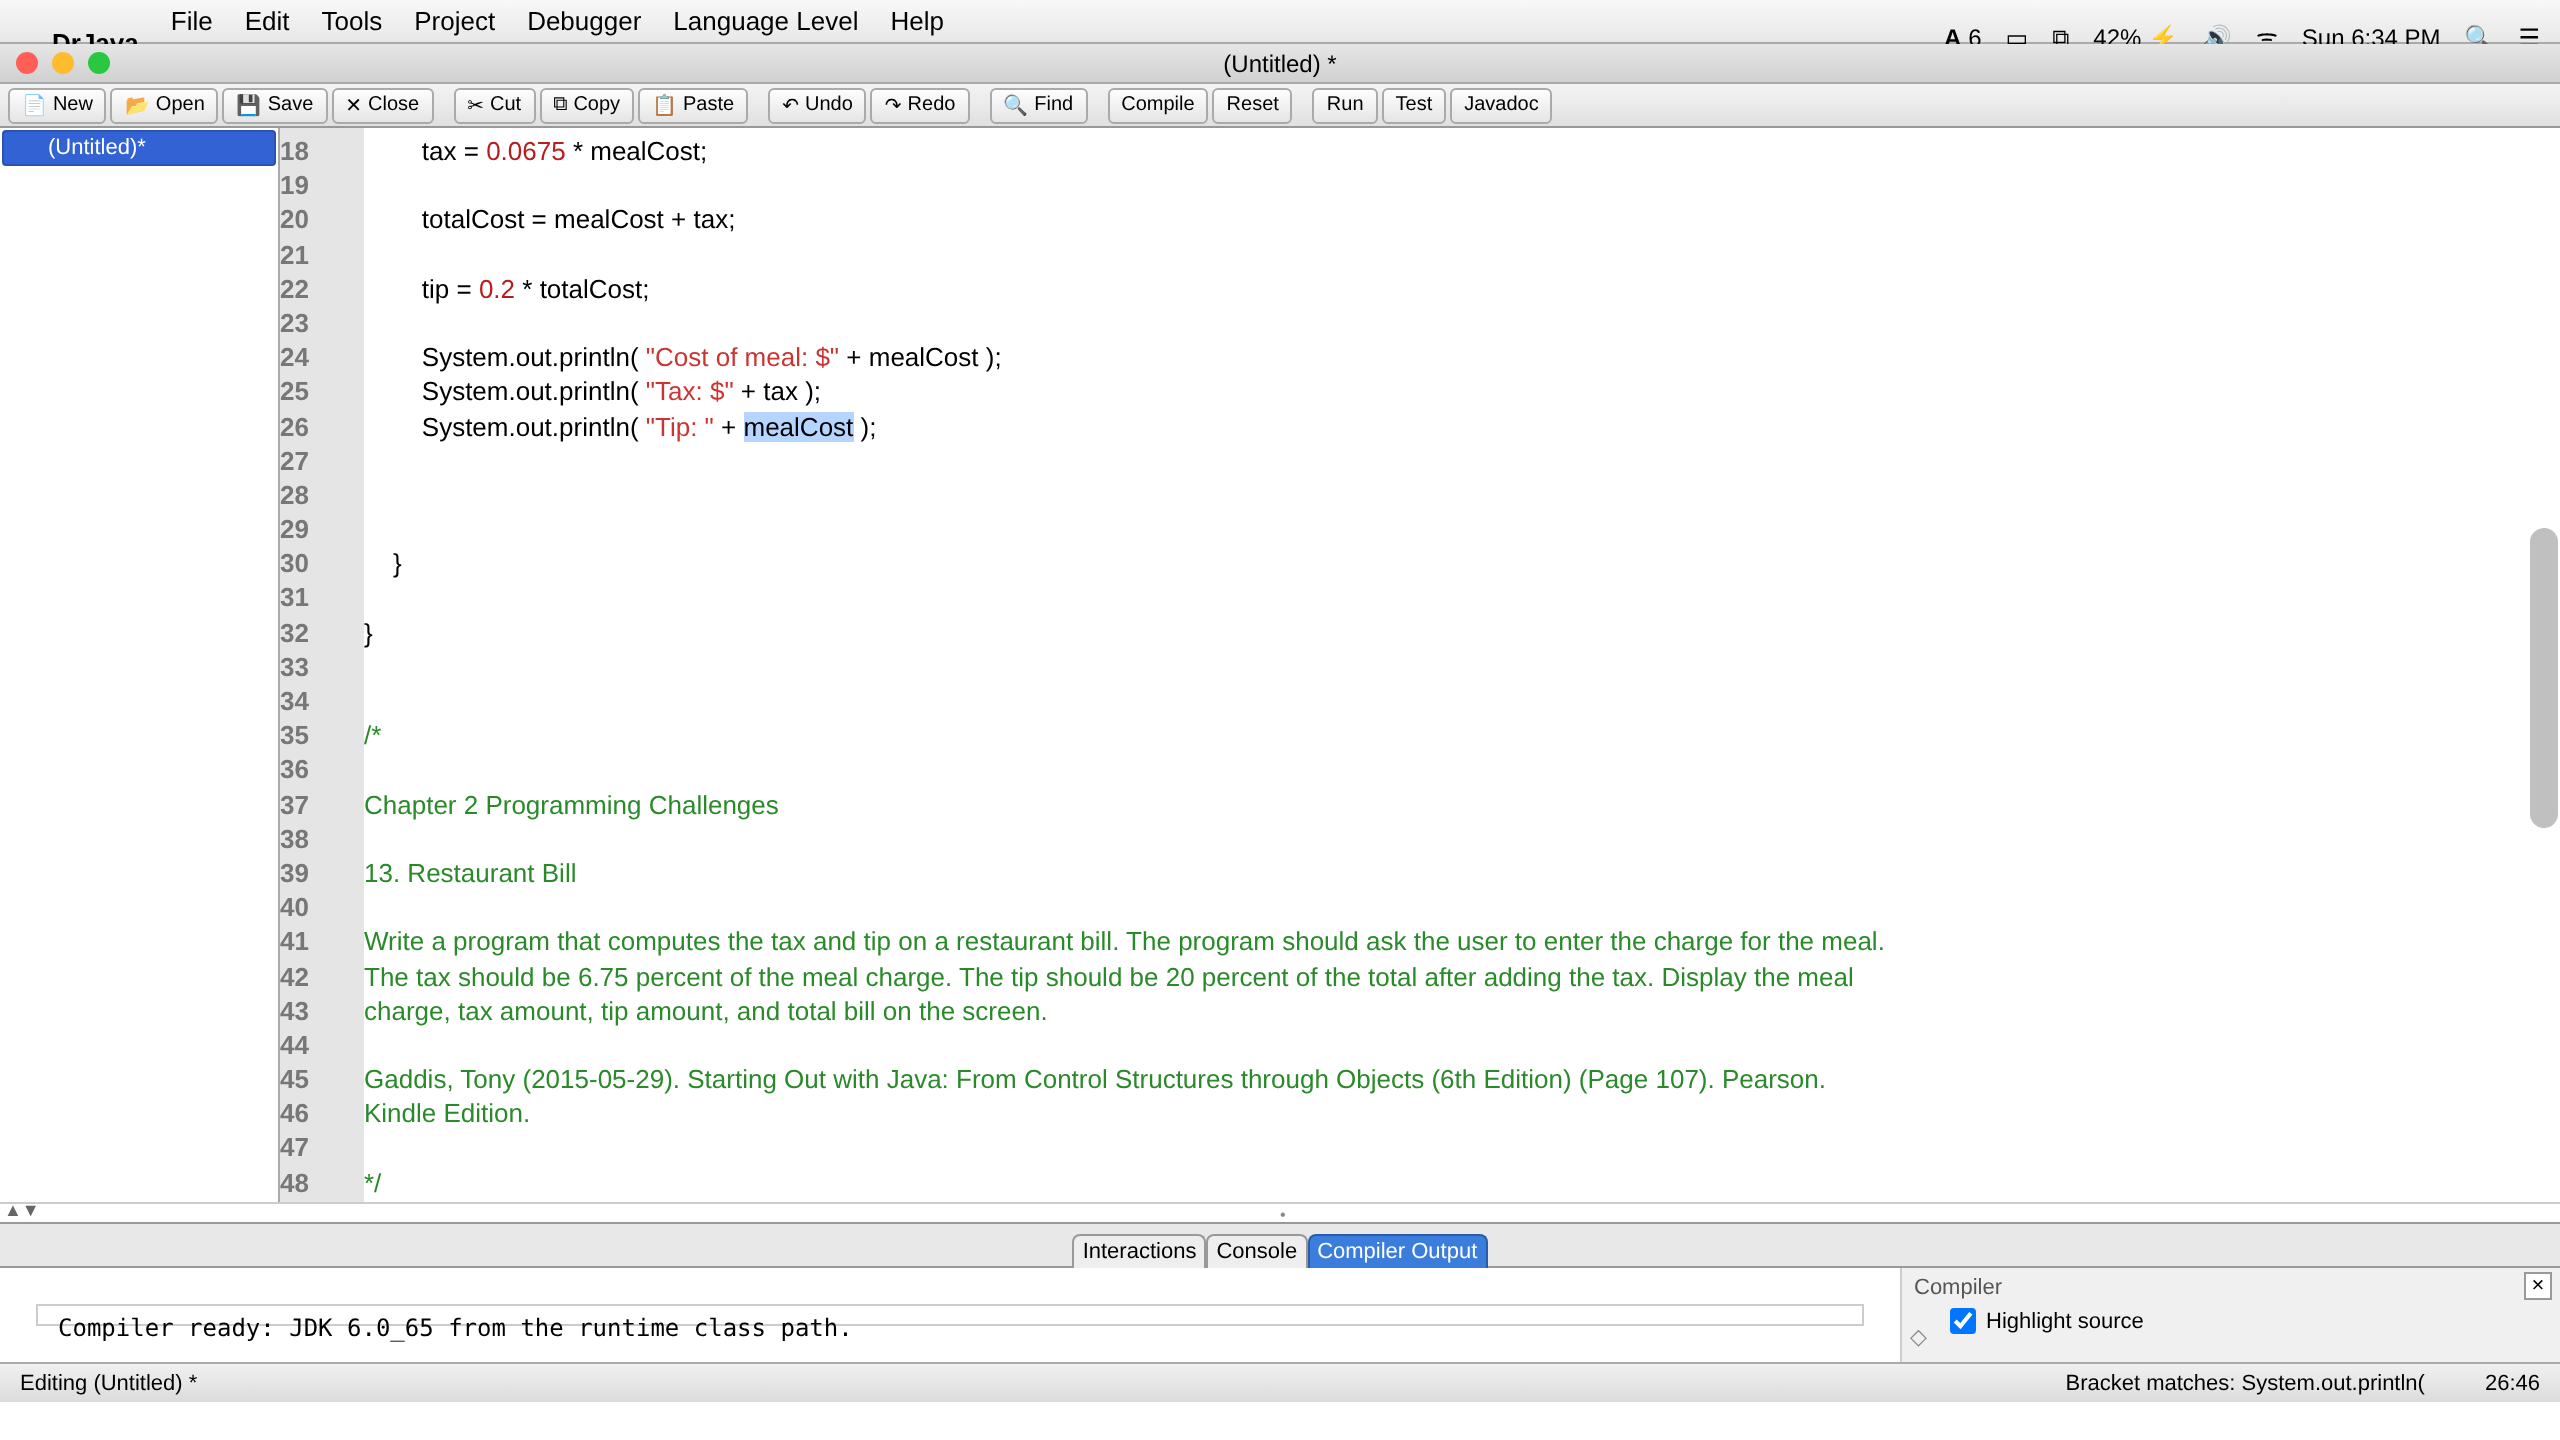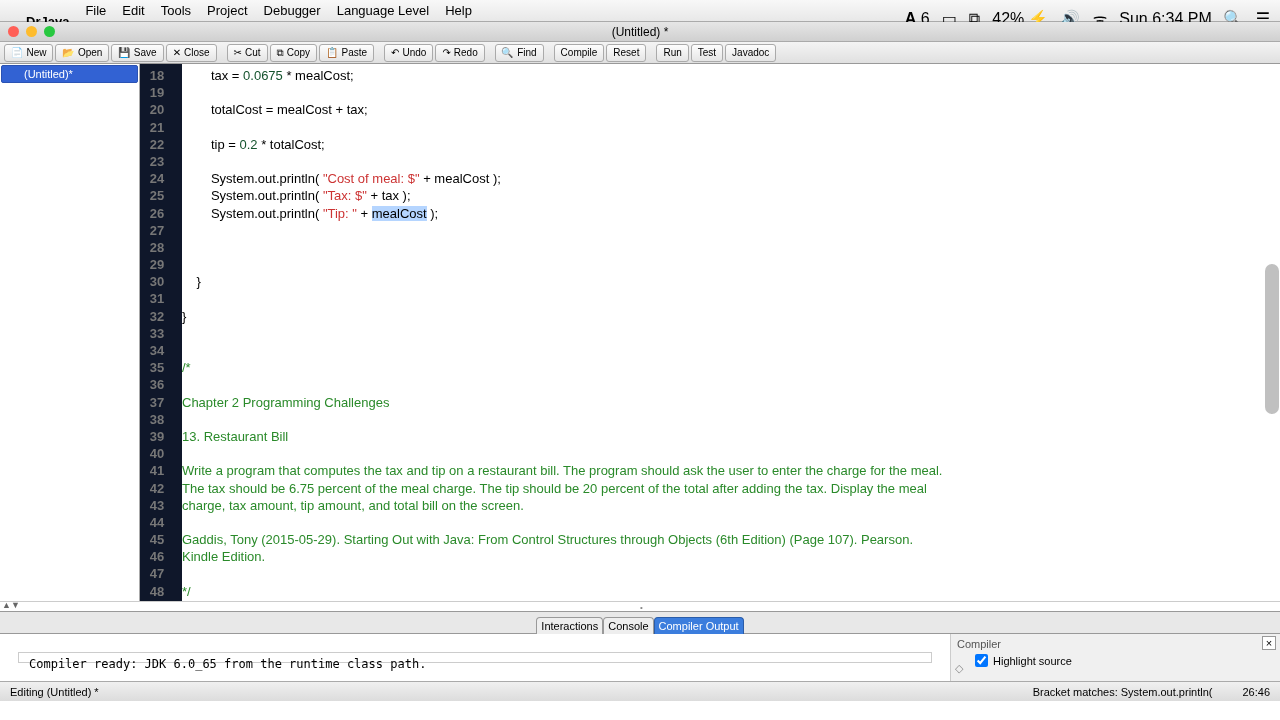--- a/index.html
+++ b/index.html
@@ -4,44 +4,44 @@
 <style>
 * { margin: 0; padding: 0; box-sizing: border-box; font-family: "Lucida Grande", sans-serif; }
 body { background: #fff; width: 1280px; height: 720px; overflow: hidden; font-size: 12px; }
 
 .menubar { height: 22px; background: linear-gradient(#f8f8f8, #e8e8e8); border-bottom: 1px solid #aaa; display: flex; align-items: center; padding: 0 10px; justify-content: space-between; }
 .menubar-left { display: flex; align-items: center; gap: 16px; }
 .menubar-right { display: flex; align-items: center; gap: 12px; }
 .apple { font-size: 15px; }
 .app-name { font-weight: bold; margin-top: 21px; }
 .menu-item { font-size: 13px; cursor: default; }
-.mb-icon { font-size: 16px; margin-top: 16px; }
+.mb-icon { font-size: 12px; margin-top: 16px; }
 
 .titlebar { height: 20px; background: linear-gradient(#e6e6e6, #d0d0d0); border-bottom: 1px solid #aaa; display: flex; align-items: center; justify-content: center; position: relative; font-size: 12px; }
 .traffic { position: absolute; left: 8px; display: flex; gap: 7px; }
 .tl { width: 11px; height: 11px; border-radius: 50%; }
 .tl.red { background: #ff5f57; }
 .tl.yellow { background: #febc2e; }
 .tl.green { background: #28c840; }
 
 .toolbar { height: 22px; background: linear-gradient(#f4f4f4, #e0e0e0); border-bottom: 1px solid #999; display: flex; align-items: center; padding: 0 4px; gap: 2px; }
 .tb-btn { background: linear-gradient(#fdfdfd, #e5e5e5); border: 1px solid #aaa; border-radius: 3px; height: 18px; padding: 0 6px; font-size: 10px; display: flex; align-items: center; gap: 3px; cursor: default; }
 .tb-sep { width: 6px; }
 .tb-icon { font-size: 10px; }
 
 .main { display: flex; height: 537px; }
 .sidebar { width: 140px; border-right: 1px solid #aaa; background: #fff; }
 .file-tab { background: #3262d3; color: #fff; border: 1px solid #2a52b3; font-size: 11px; padding: 2px 22px; margin: 1px; border-radius: 2px; }
 
 .editor { flex: 1; display: flex; font-family: Monaco, monospace; font-size: 13px; overflow: hidden; background: #fff; position: relative; }
-.gutter { width: 42px; text-align: center; color: #888; padding: 3px 8px 3px 0; background: #0f172a; }
+.gutter { width: 42px; text-align: left; color: #888; padding: 3px 8px 3px 0; background: #e5e5e5; }
 .gutter div { height: 17.2px; line-height: 17.2px; font-weight: bold; color: #777; }
 .code { flex: 1; padding: 3px 0; white-space: pre; }
 .code-line { height: 17.2px; line-height: 17.2px; }
-.num { color: #14532d; }
+.num { color: #b91c1c; }
 .str { color: #cc3333; }
 .com { color: #2a8a2a; }
 .sel { background: #b5d5ff; margin-top: 39px; }
 .scroll { position: absolute; right: 1px; top: 200px; width: 14px; height: 150px; background: #c0c0c0; border-radius: 7px; }
 
 .bottom-tabs { height: 22px; border-top: 1px solid #999; background: #e8e8e8; display: flex; align-items: flex-end; justify-content: center; gap: 0; position: relative; }
 .btab { padding: 2px 4px; border: 1px solid #999; background: #eee; font-size: 11px; border-radius: 4px 4px 0 0; border-bottom: none; position: relative; top: 1px; }
 .btab.active { background: #3b7ddd; color: #fff; border-color: #2a5ca8; }
 
 .output-area { height: 48px; display: flex; border-top: 1px solid #999; }

